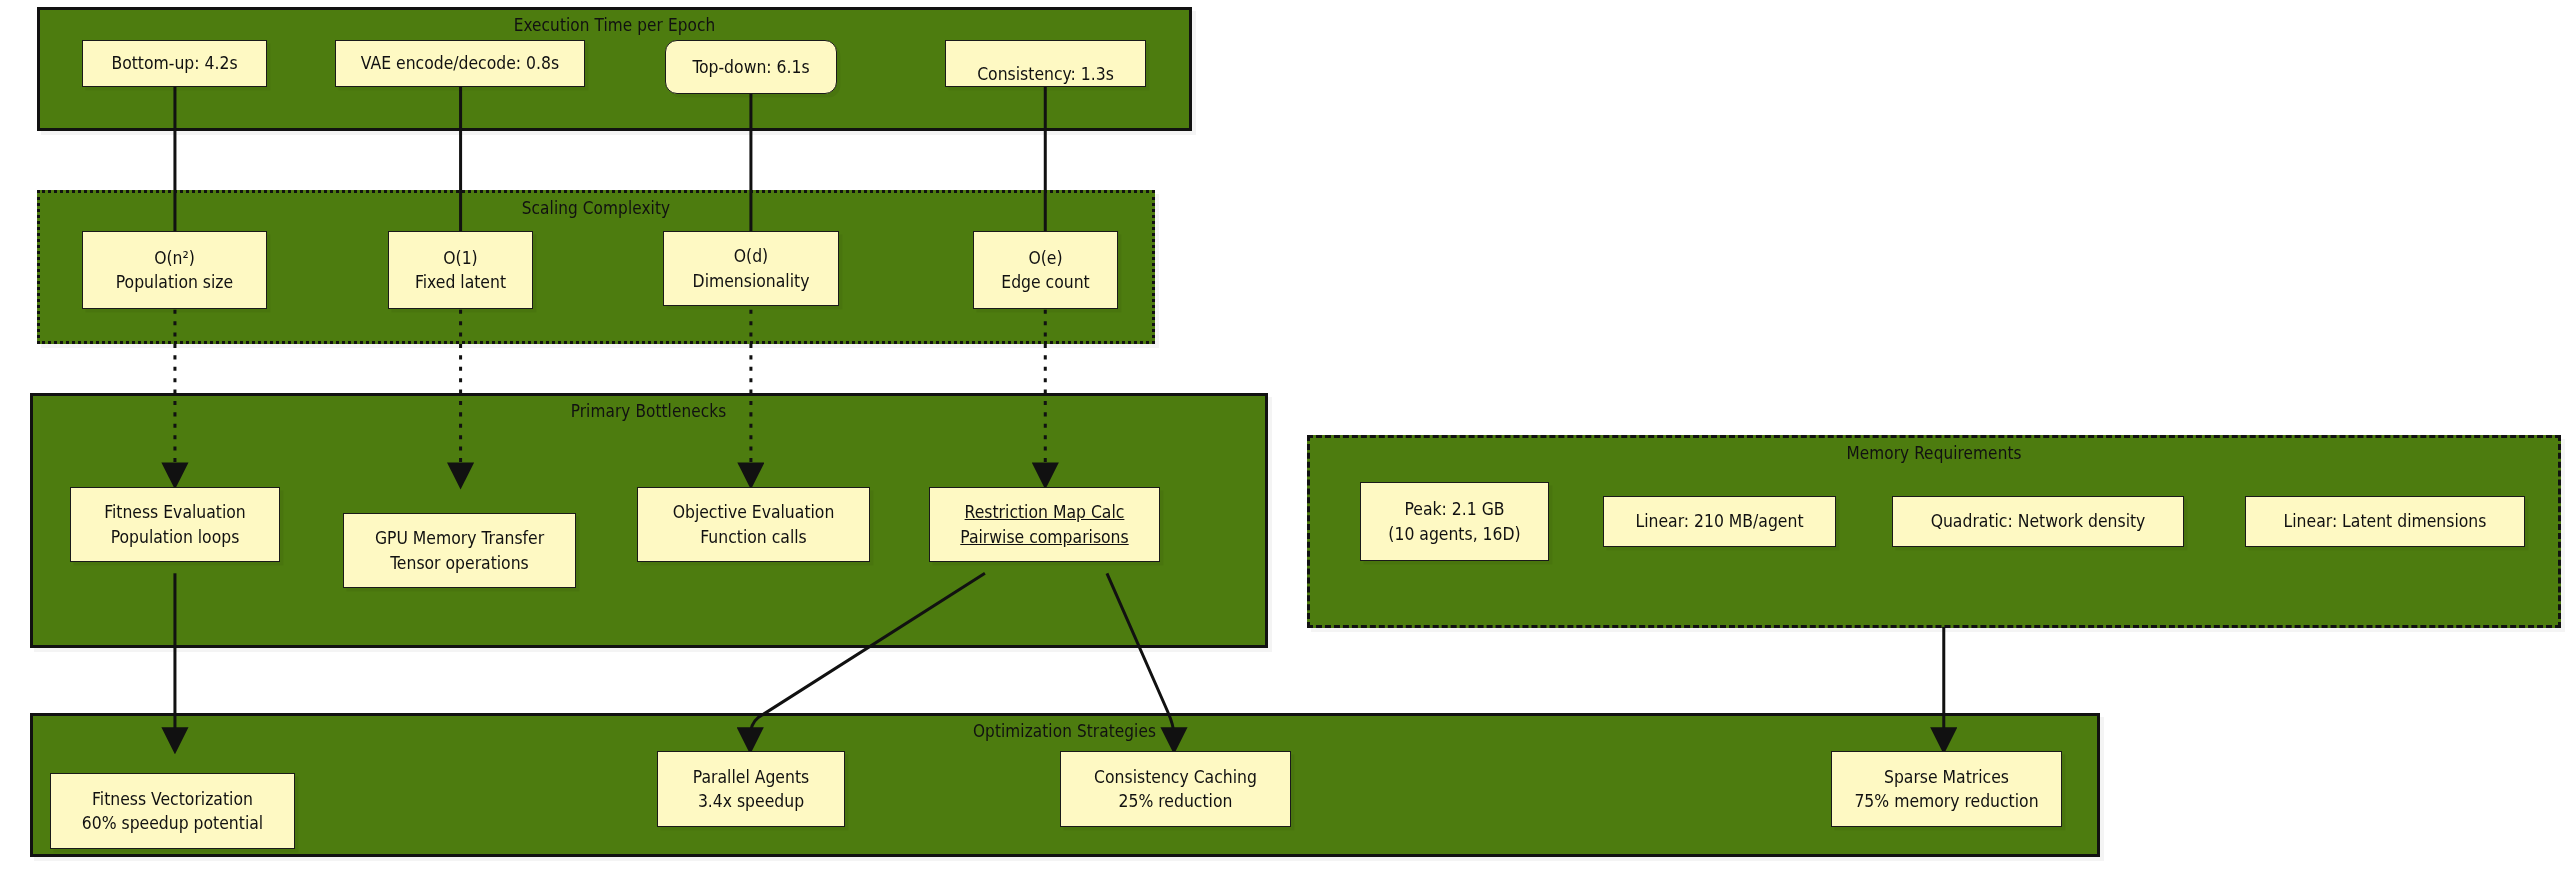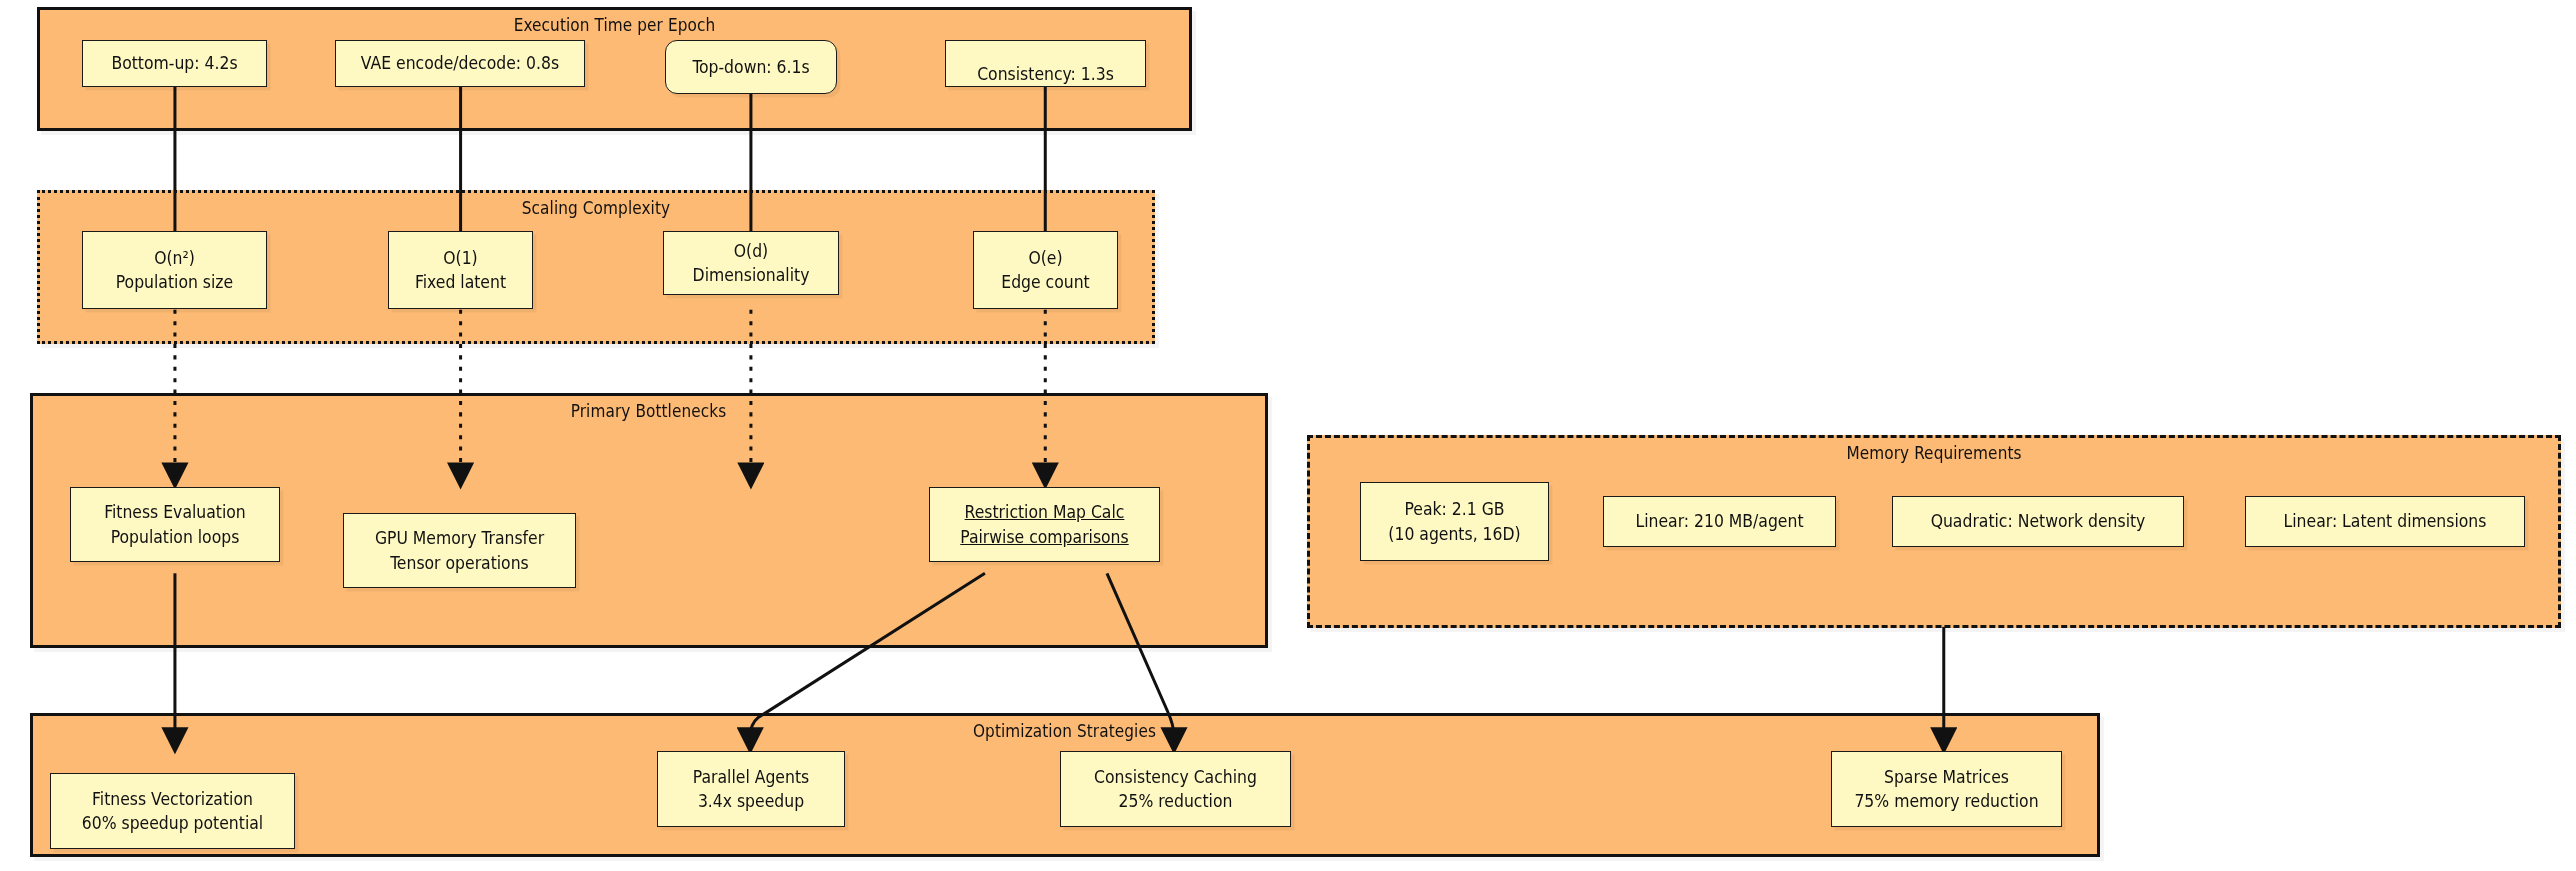--- a/index.html
+++ b/index.html
@@ -17,21 +17,21 @@
   #stage {
     position: absolute;
     left: 0; top: 0;
     width: 2576px;
     height: 871px;
   }
   
   .cluster {
     position: absolute;
     box-sizing: border-box;
-    background: #fdba74;
+    background: #4d7c0f;
     box-shadow: 4px 4px 0 0 rgba(0,0,0,0.045);
   }
   .cluster.solid  { border: 3.4px solid #111111; }
   .cluster.dotted { border: 3.4px dotted #111111; }
   .cluster.dashed { border: 3.4px dashed #111111; }
 
   .cluster-title {
     position: absolute;
     top: 5.4px;
     left: 0;
@@ -125,41 +125,45 @@
   </div>
 
   <div class="node" style="left:82px; top:231px; width:185px; height:78px;">
     <span>O(n²)</span>
     <span class="l2">Population size</span>
   </div>
   <div class="node" style="left:388px; top:231px; width:145px; height:78px;">
     <span>O(1)</span>
     <span class="l2">Fixed latent</span>
   </div>
-  <div class="node" style="left:663px; top:231px; width:176px; height:64px;">
+  <div class="node" style="left:663px; top:231px; width:176px; height:75px;">
     <span>O(d)</span>
     <span class="l2">Dimensionality</span>
   </div>
   <div class="node" style="left:973px; top:231px; width:145px; height:78px;">
     <span>O(e)</span>
     <span class="l2">Edge count</span>
   </div>
 
   <div class="cluster solid" style="left:29.5px; top:393px; width:1238px; height:255px;">
     <div class="cluster-title">Primary Bottlenecks</div>
   </div>
 
   <div class="node" style="left:70px; top:487px; width:210px; height:75px;">
     <span>Fitness Evaluation</span>
     <span class="l2">Population loops</span>
   </div>
   <div class="node" style="left:343px; top:487px; width:233px; height:75px;margin-top:26px;">
     <span>GPU Memory Transfer</span>
     <span class="l2">Tensor operations</span>
   </div>
+  <div class="node" style="left:637px; top:487px; width:233px; height:75px;">
+    <span>Objective Evaluation</span>
+    <span class="l2">Function calls</span>
+  </div>
   <div class="node" style="left:929px; top:487px; width:231px; height:75px;text-decoration:underline;">
     <span>Restriction Map Calc</span>
     <span class="l2">Pairwise comparisons</span>
   </div>
 
   <div class="cluster dashed" style="left:1307px; top:435px; width:1254px; height:193px;">
     <div class="cluster-title">Memory Requirements</div>
   </div>
 
   <div class="node" style="left:1360px; top:482px; width:189px; height:79px;">

